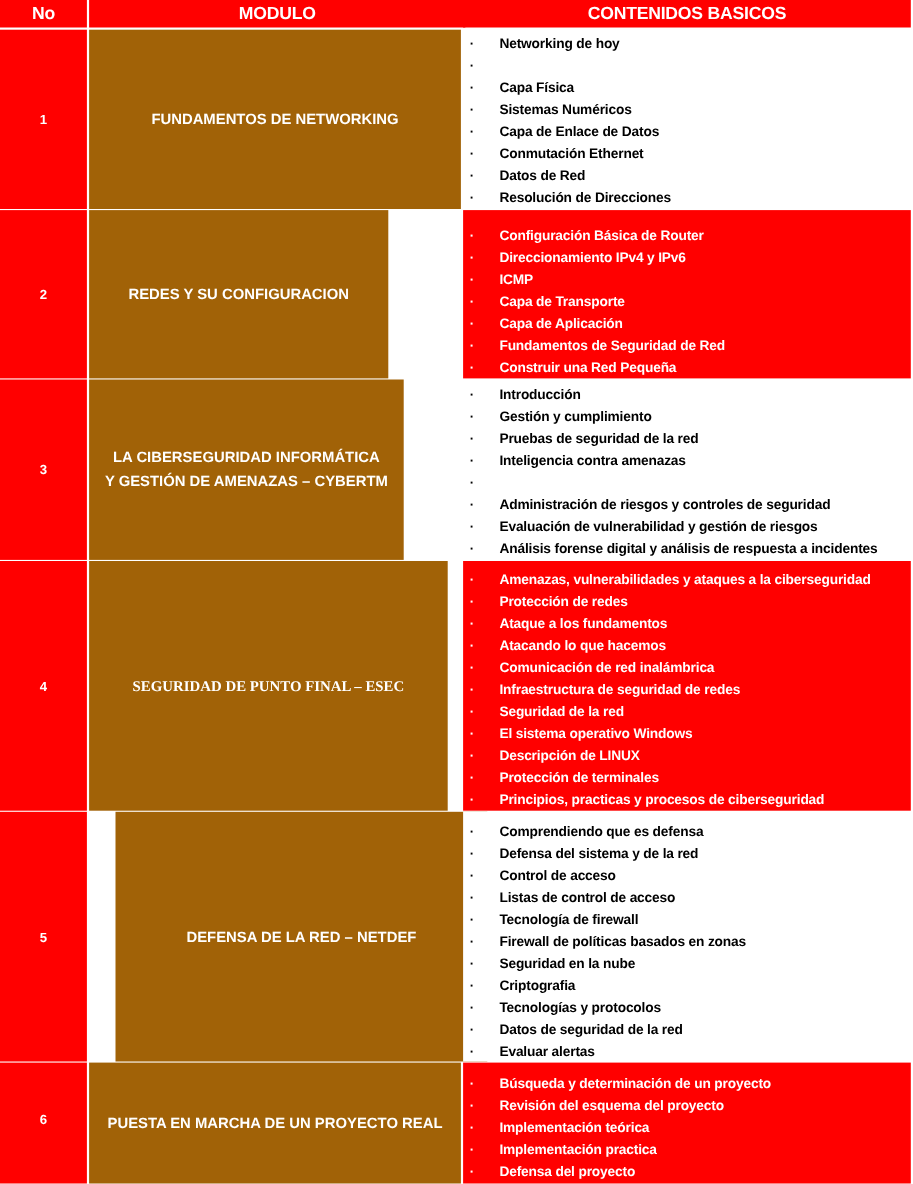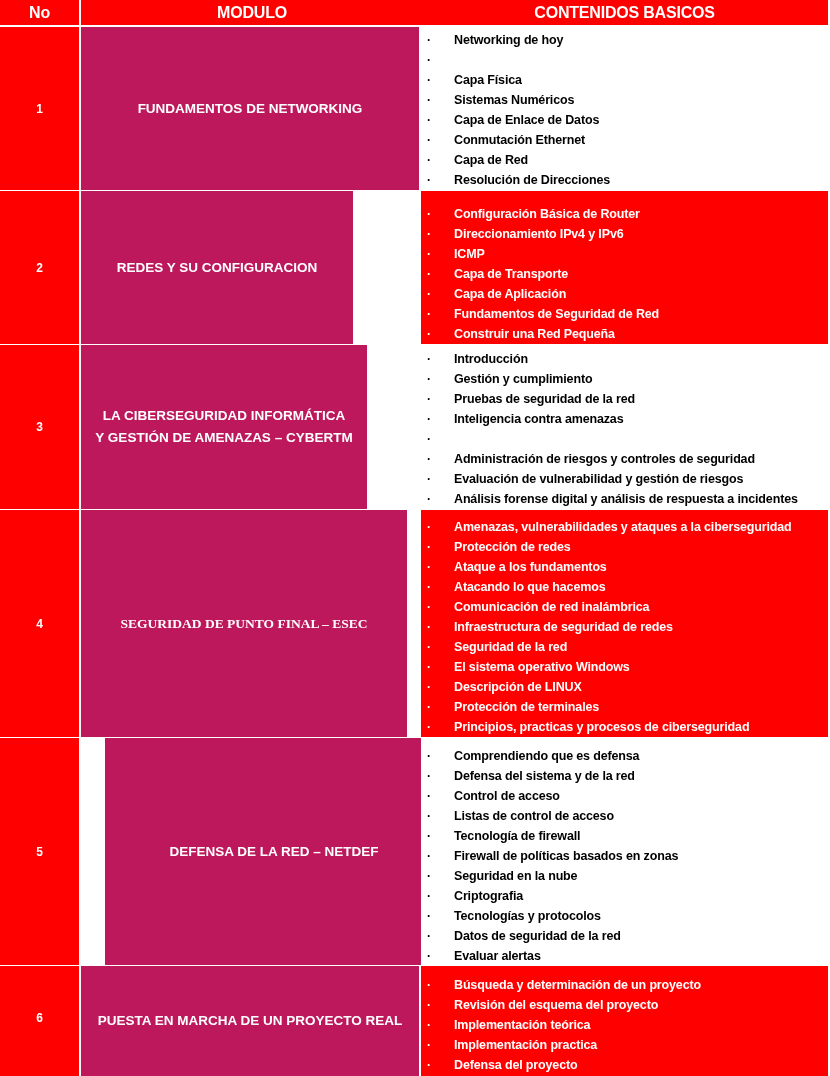--- a/index.html
+++ b/index.html
@@ -4,21 +4,21 @@
   <style>
     html, body { margin: 0; padding: 0; background: #ffffff; }
     body { width: 830px; height: 1076px; overflow: hidden; position: relative;
       font-family: "Liberation Sans", "DejaVu Sans", sans-serif; }
     .table { position: absolute; left: 0; top: 0; width: 830px; }
     .cell { position: absolute; box-sizing: border-box; }
     .hdr { background: #ff0000; color: #ffffff; font-weight: bold; font-size: 16px;
       display: flex; align-items: center; justify-content: center; letter-spacing: -0.2px; }
     .no { background: #ff0000; color: #ffffff; font-weight: bold; font-size: 12px;
       display: flex; align-items: center; justify-content: center; }
-    .mod { background: #be185d; color: #ffffff; font-weight: bold; font-size: 13.5px;
+    .mod { background: #a16207; color: #ffffff; font-weight: bold; font-size: 13.5px;
       display: flex; align-items: center; justify-content: center; text-align: center;
       line-height: 22px; white-space: pre-line; }
     .content { font-weight: bold; font-size: 12.5px; }
     .content.white { background: #ffffff; color: #000000; }
     .content.red { background: #ff0000; color: #ffffff; }
     .content ul { list-style: none; margin: 0; padding: 0; position: absolute; left: 0; right: 0; }
     .content li { position: relative; height: 20px; line-height: 20px; padding-left: 33px;
       white-space: nowrap; letter-spacing: -0.15px; }
     .content li .dot { position: absolute; left: 3px; top: 0; width: 10px; text-align: center; font-size: 12px; }
   </style>
@@ -36,21 +36,21 @@
         <div class="cell no" style="left: 0px; top: 27px; width: 79px; height: 163px;">1</div>
         <div class="cell mod" style="left: 81px; top: 27px; width: 338px; height: 163px;">FUNDAMENTOS DE NETWORKING</div>
         <div class="cell content white" style="left: 421px; top: 27px; width: 407px; height: 163px;">
           <ul style="top: 3px;">
             <li><span class="dot">·</span><span>Networking de hoy</span></li>
             <li><span class="dot">·</span></li>
             <li><span class="dot">·</span><span>Capa Física</span></li>
             <li><span class="dot">·</span><span>Sistemas Numéricos</span></li>
             <li><span class="dot">·</span><span>Capa de Enlace de Datos</span></li>
             <li><span class="dot">·</span><span>Conmutación Ethernet</span></li>
-            <li><span class="dot">·</span><span>Capa de Red</span></li>
+            <li><span class="dot">·</span><span>Datos de Red</span></li>
             <li><span class="dot">·</span><span>Resolución de Direcciones</span></li>
           </ul>
         </div>
       </div>
       <div>
         <div class="cell no" style="left: 0px; top: 191px; width: 79px; height: 153px;">2</div>
         <div class="cell mod" style="left: 81px; top: 191px; width: 272px; height: 153px;">REDES Y SU CONFIGURACION</div>
         <div class="cell content red" style="left: 421px; top: 191px; width: 407px; height: 153px;">
           <ul style="top: 13px;">
             <li><span class="dot">·</span><span>Configuración Básica de Router</span></li>

